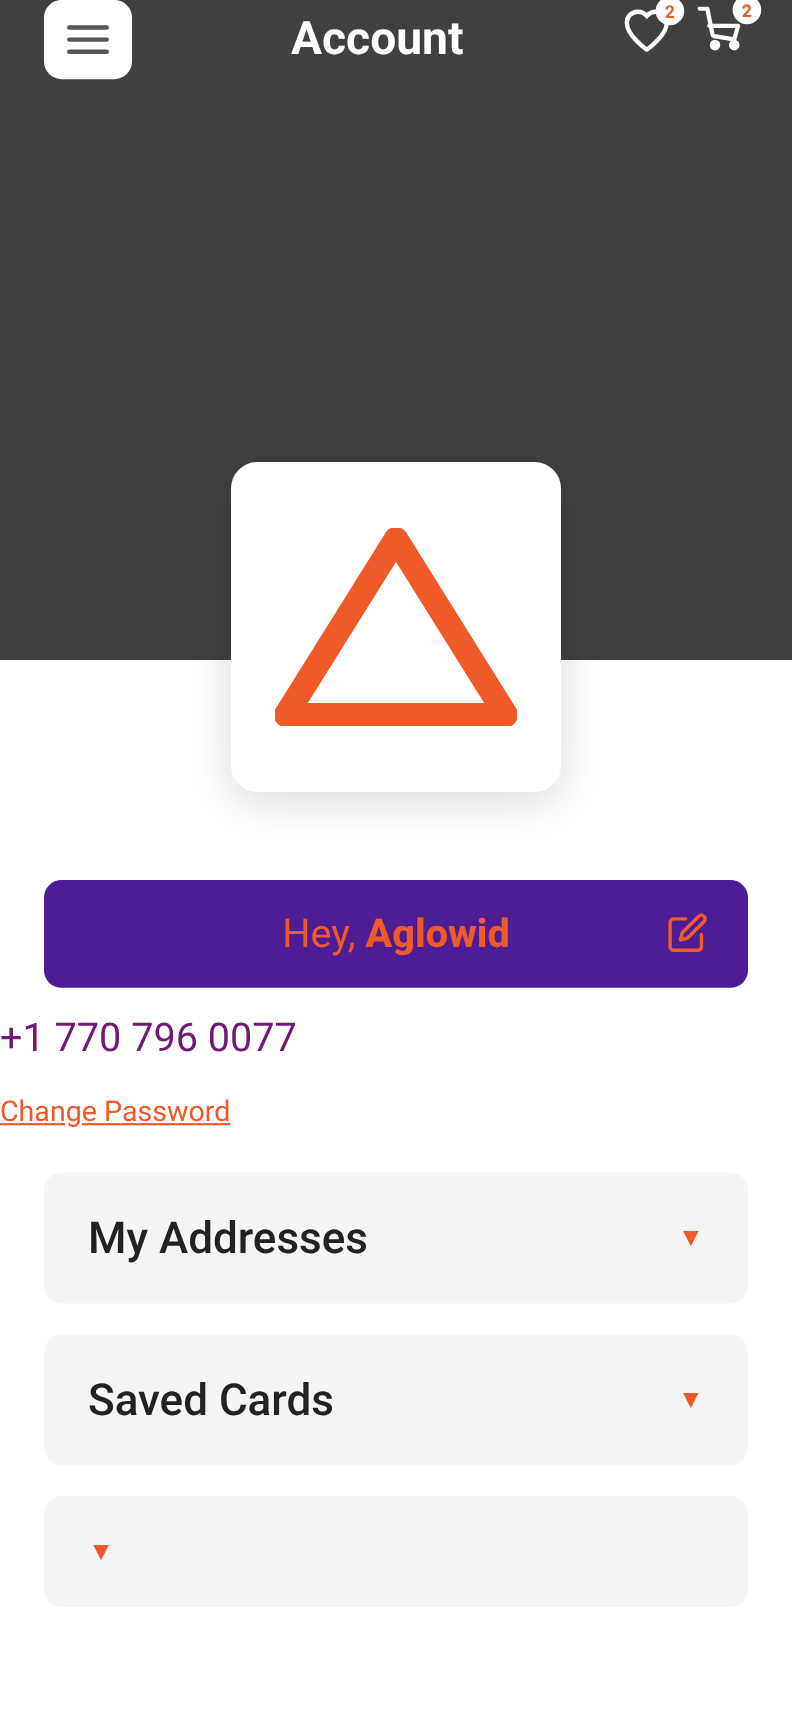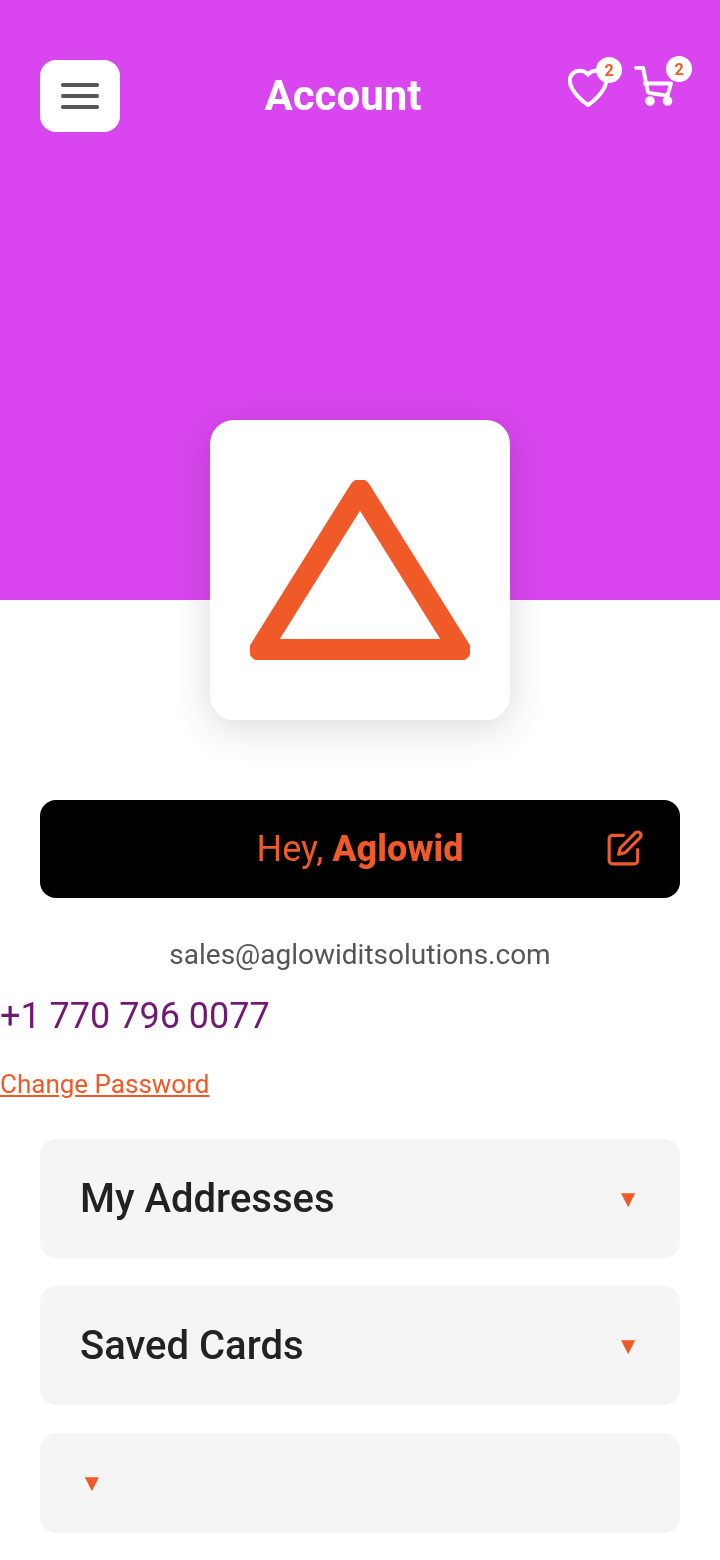--- a/index.html
+++ b/index.html
@@ -8,26 +8,25 @@
     body {
       width: 720px;
       min-height: 1560px;
       font-family: -apple-system, BlinkMacSystemFont, 'Segoe UI', Roboto, sans-serif;
       background: #f5f5f5;
       overflow-x: hidden;
     }
 
     
     .header {
-      background: #d946ef;
+      background: #404040;
       height: 600px;
       position: relative;
       display: flex;
       align-items: flex-start;
-      padding-top: 60px;
       padding-left: 40px;
       padding-right: 40px;
     }
 
     .menu-btn {
       background: white;
       border: none;
       border-radius: 16px;
       width: 80px;
       height: 72px;
@@ -121,21 +120,21 @@
       background: white;
       padding-top: 200px;
       padding-bottom: 60px;
       min-height: 960px;
     }
 
     .user-greeting-row {
       display: flex;
       align-items: center;
       justify-content: center;
-      background: #000000;
+      background: #4c1d95;
       border-radius: 16px;
       margin: 0 40px;
       padding: 28px 36px;
       position: relative;
     }
 
     .greeting-text {
       font-size: 36px;
       color: #f05a28;
       font-weight: 400;
@@ -264,21 +263,20 @@
       <span class="greeting-text">Hey, </span><span class="greeting-name">Aglowid</span>
     </div>
     <button class="edit-btn edit-icon" aria-label="Edit">
       <svg width="38" height="38" viewBox="0 0 24 24" xmlns="http://www.w3.org/2000/svg">
         <path d="M11 4H4a2 2 0 00-2 2v14a2 2 0 002 2h14a2 2 0 002-2v-7" stroke="#f05a28" stroke-width="2" stroke-linecap="round" stroke-linejoin="round" fill="none"></path>
         <path d="M18.5 2.5a2.121 2.121 0 013 3L12 15l-4 1 1-4 9.5-9.5z" stroke="#f05a28" stroke-width="2" stroke-linecap="round" stroke-linejoin="round" fill="none"></path>
       </svg>
     </button>
   </div>
 
-  <div class="user-email">sales@aglowiditsolutions.com</div>
 
   <div class="user-phone">+1 770 796 0077</div>
 
   <div class="change-password-link">
     <a>Change Password</a>
   </div>
 
   <div class="accordion-section">
 
     <div class="accordion-item">

